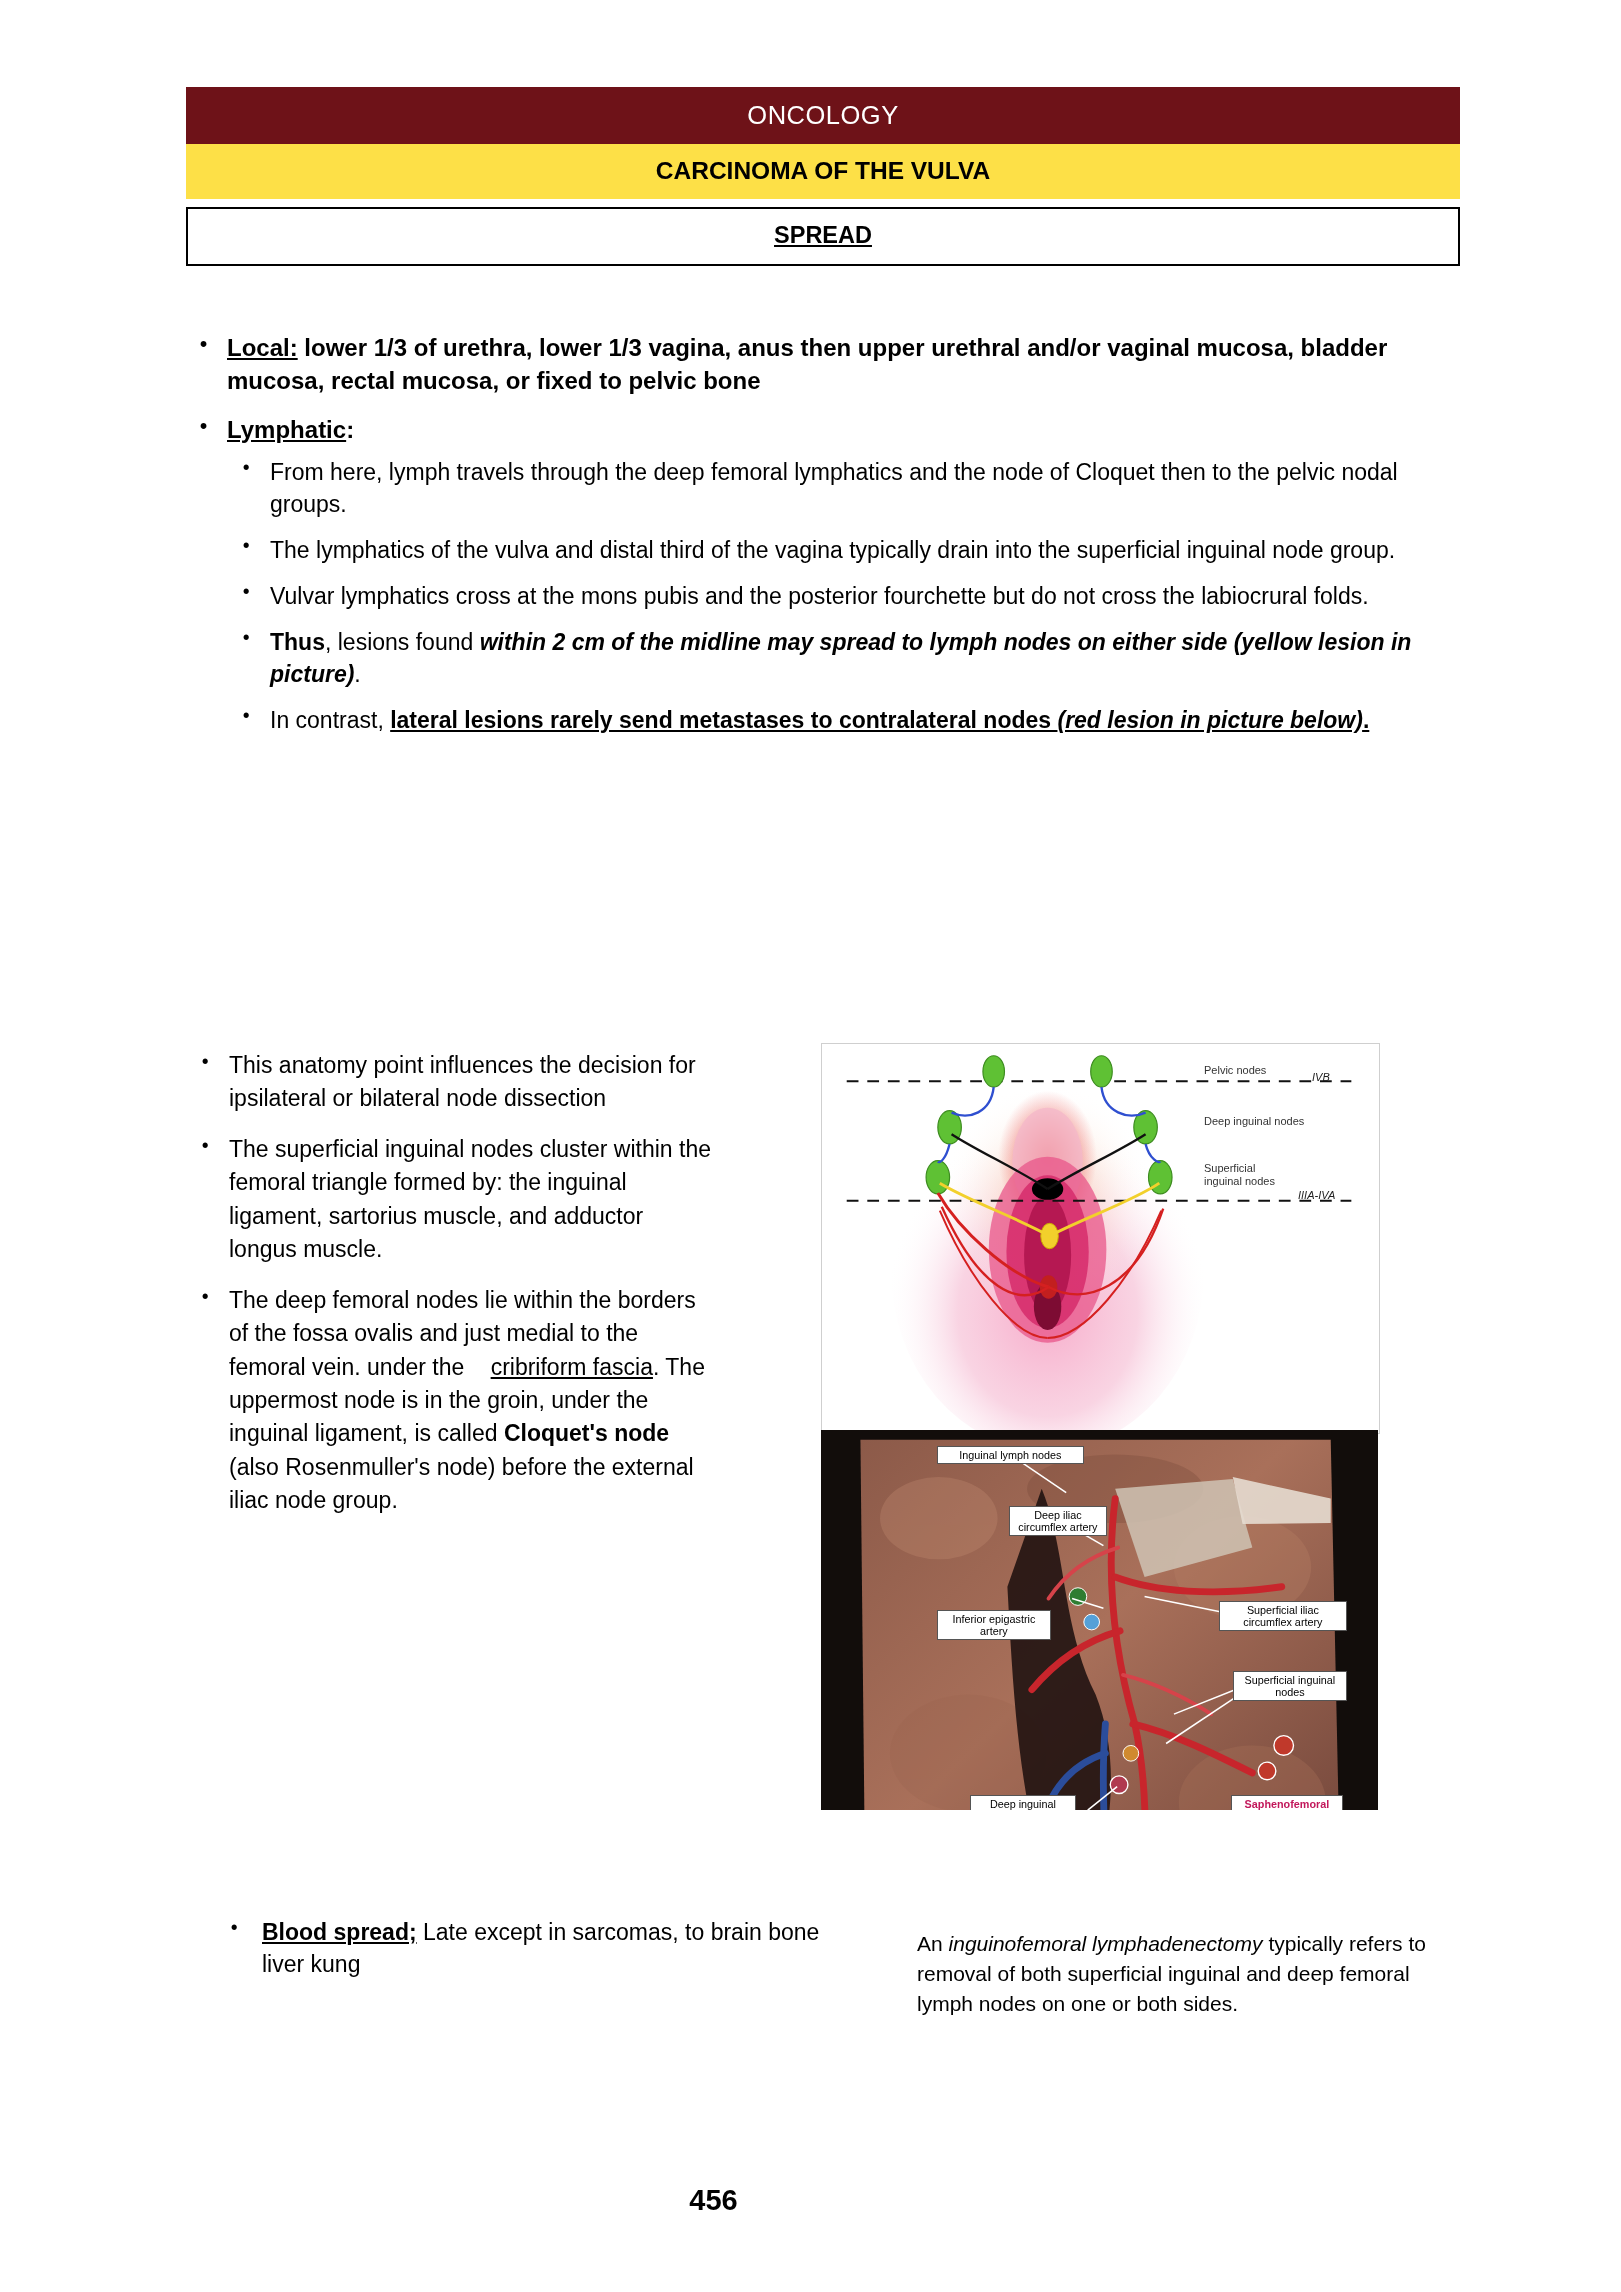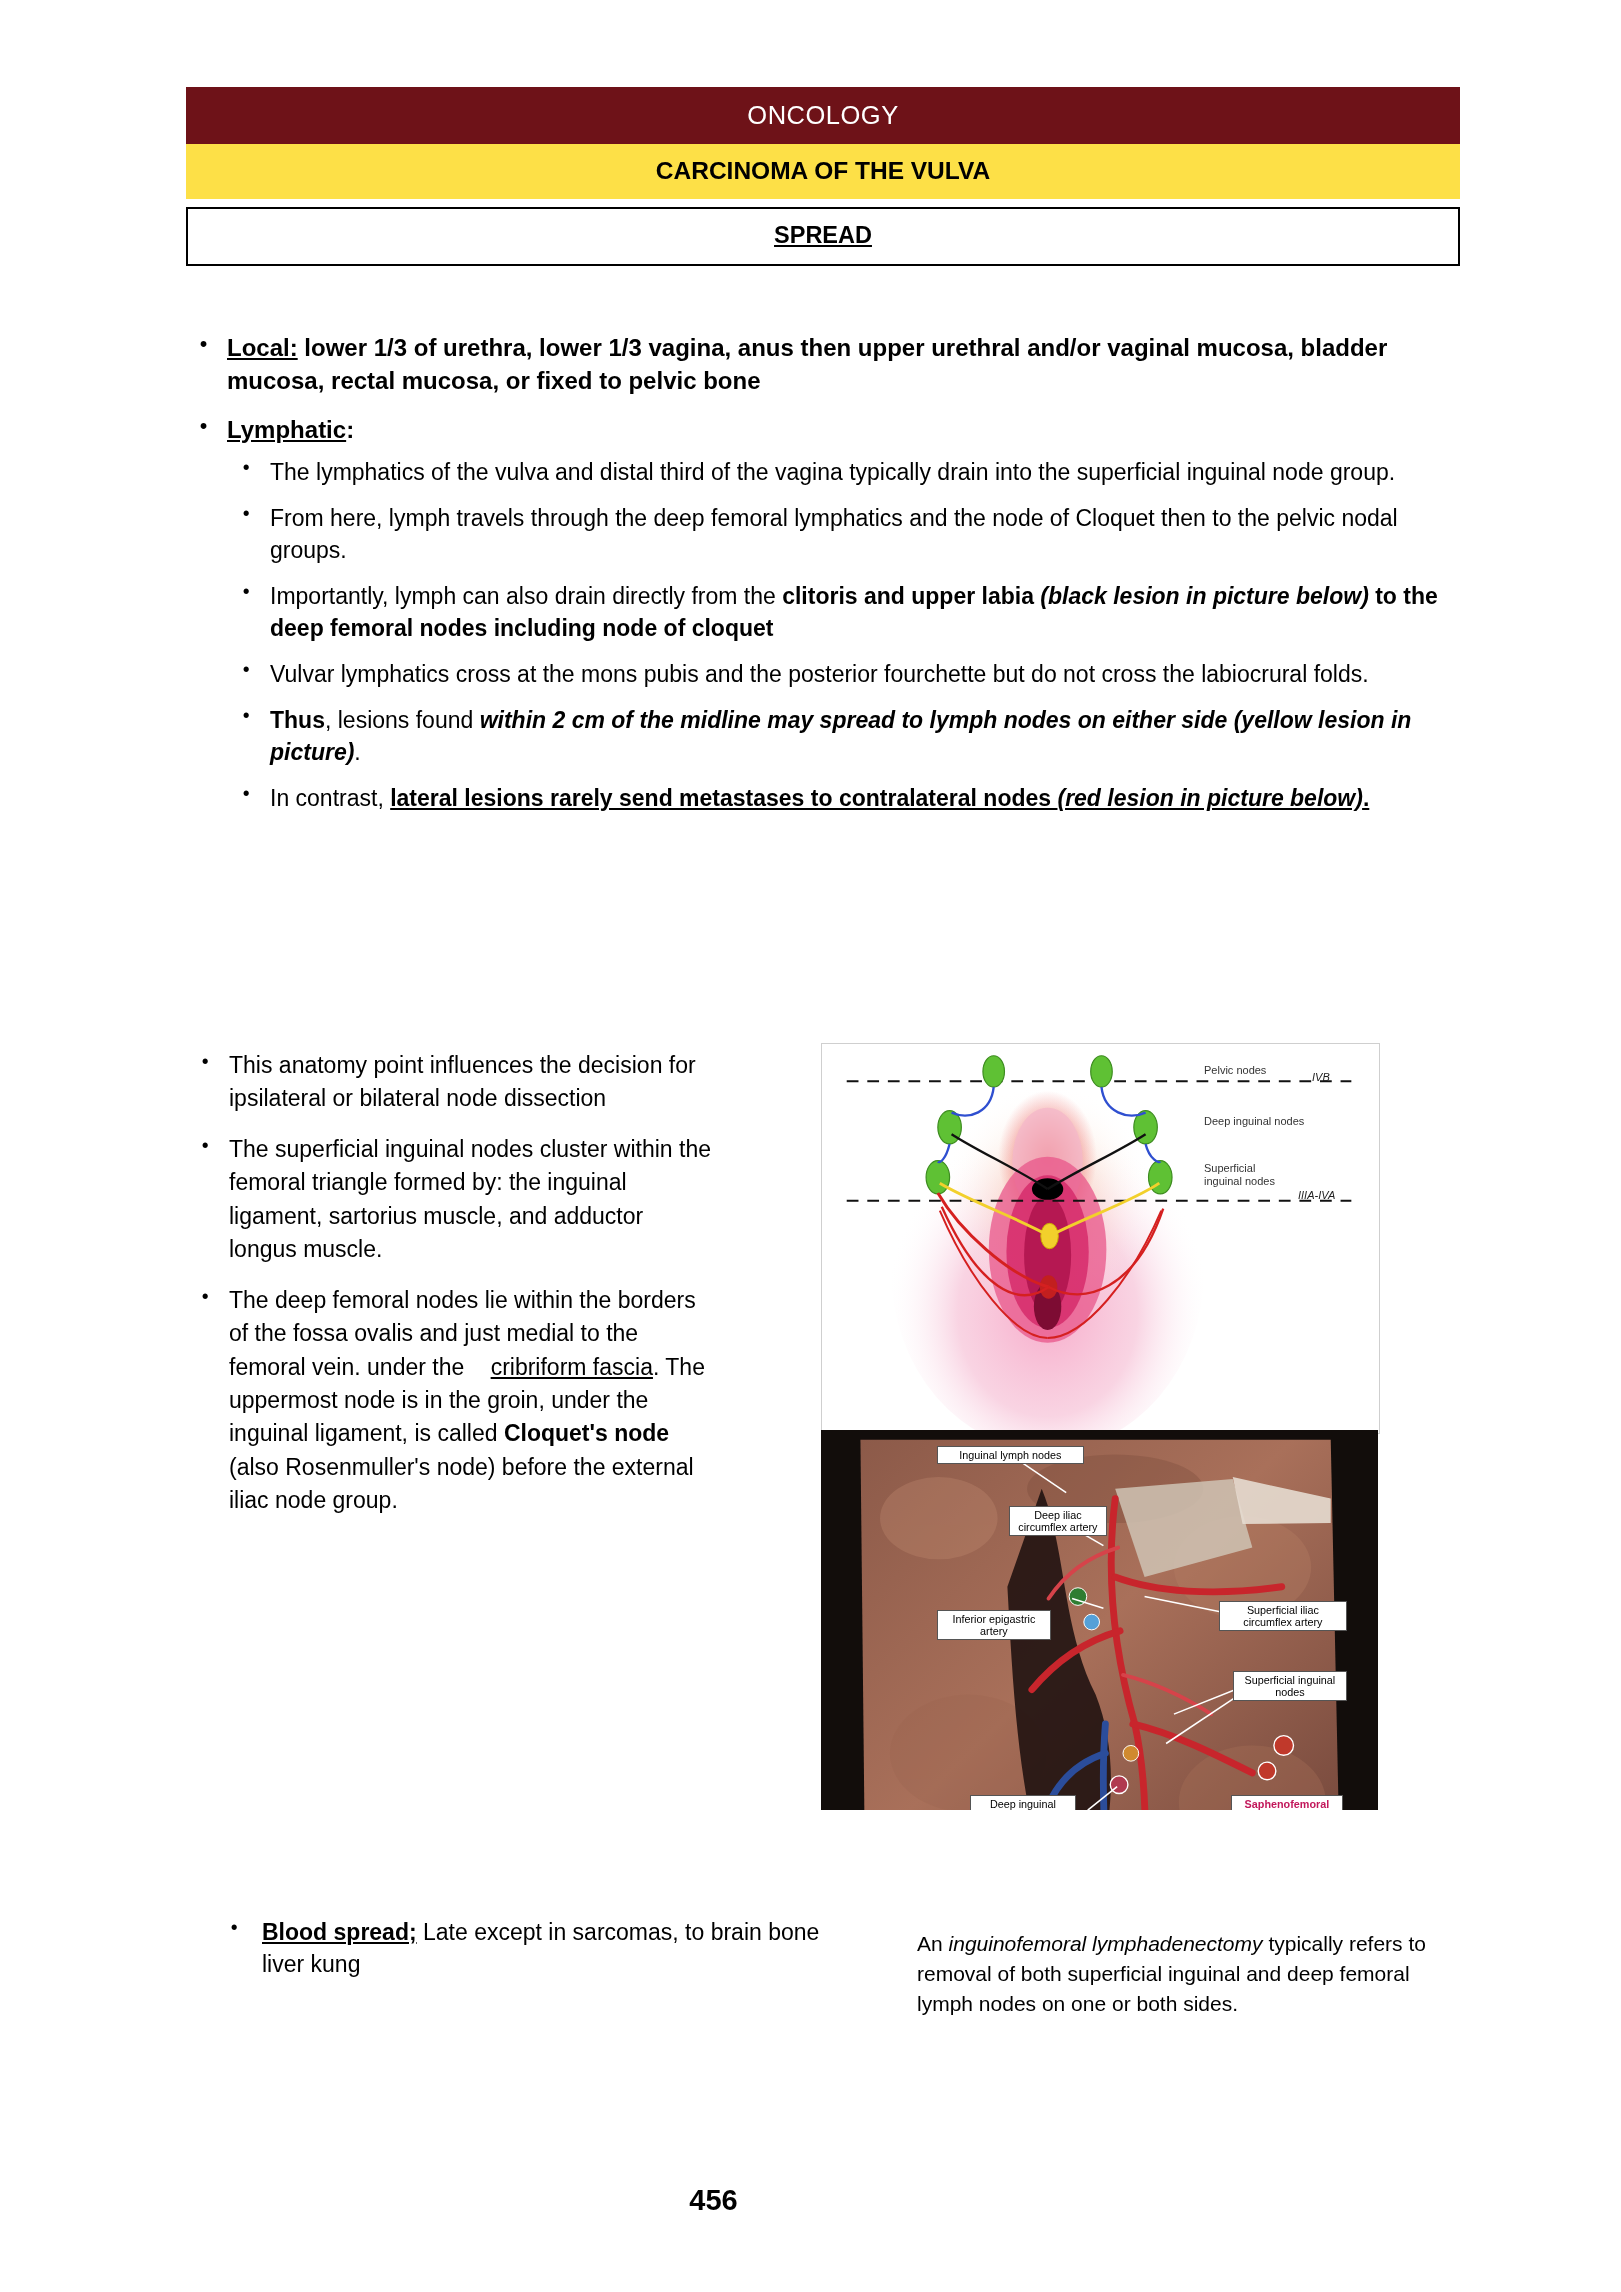--- a/index.html
+++ b/index.html
@@ -231,25 +231,22 @@
     <ul class="lvl1">
 
       <li>
         <span class="bu">Local:</span><span class="b"> lower 1/3 of urethra, lower 1/3 vagina, anus then upper urethral and/or vaginal mucosa, bladder mucosa, rectal mucosa, or fixed to pelvic bone</span>
       </li>
 
       <li>
         <span class="bu">Lymphatic</span><span class="b">:</span>
 
         <ul class="lvl2">
+          <li><span>From here, lymph travels through the deep femoral lymphatics and the node of Cloquet then to the pelvic nodal groups.</span></li>
           <li><span>The lymphatics of the vulva and distal third of the vagina typically drain into the superficial inguinal node group.</span></li>
-          <li><span>From here, lymph travels through the deep femoral lymphatics and the node of Cloquet then to the pelvic nodal groups.</span></li>
-          <li>
-            <span>Importantly, lymph can also drain directly from the </span><span class="b">clitoris and upper labia </span><span class="bi">(black lesion in picture below)</span><span class="b"> to the deep femoral nodes including node of cloquet</span>
-          </li>
           <li><span>Vulvar lymphatics cross at the mons pubis and the posterior fourchette but do not cross the labiocrural folds.</span></li>
           <li>
             <span class="b">Thus</span><span>, lesions found </span><span class="bi">within 2 cm of the midline may spread to lymph nodes on either side (yellow lesion in picture)</span><span>.</span>
           </li>
           <li>
             <span>In contrast, </span><span class="bu">lateral lesions rarely send metastases to contralateral nodes </span><span class="biu">(red lesion in picture below)</span><span class="bu">.</span>
           </li>
         </ul>
       </li>
     </ul>

